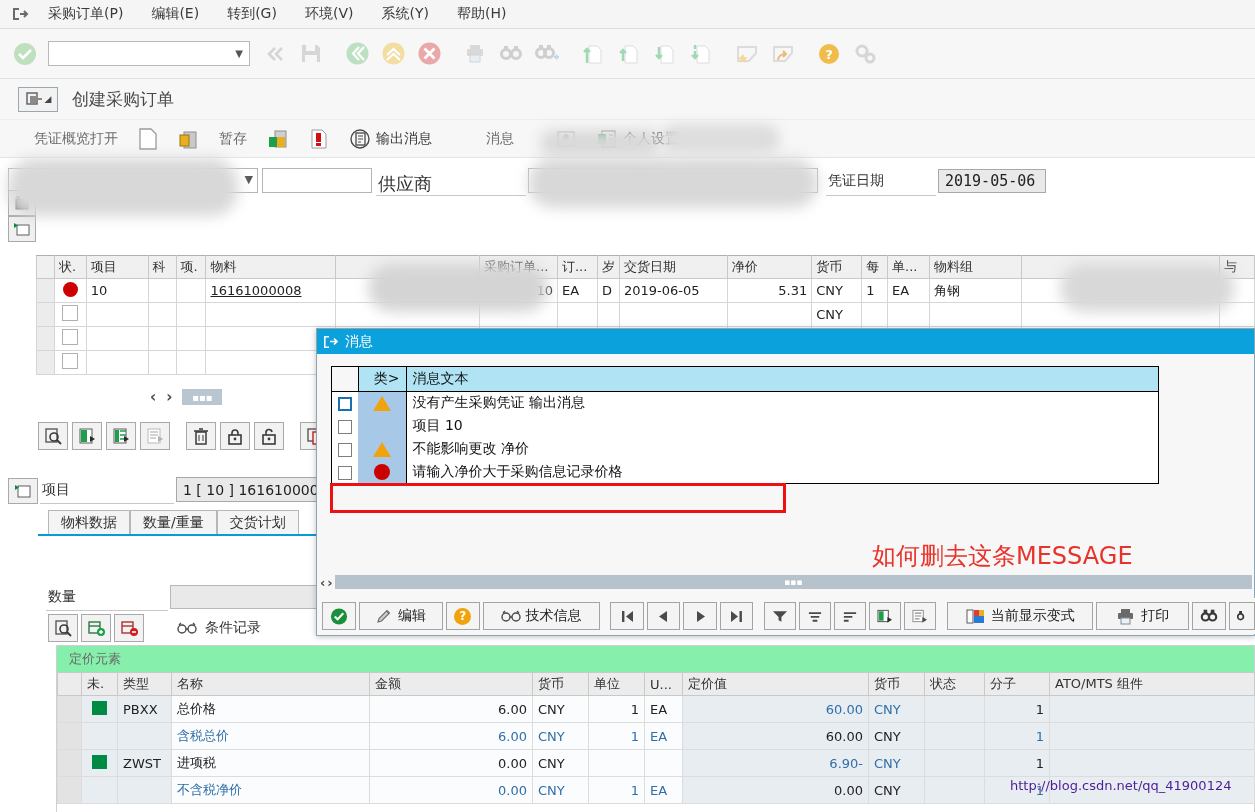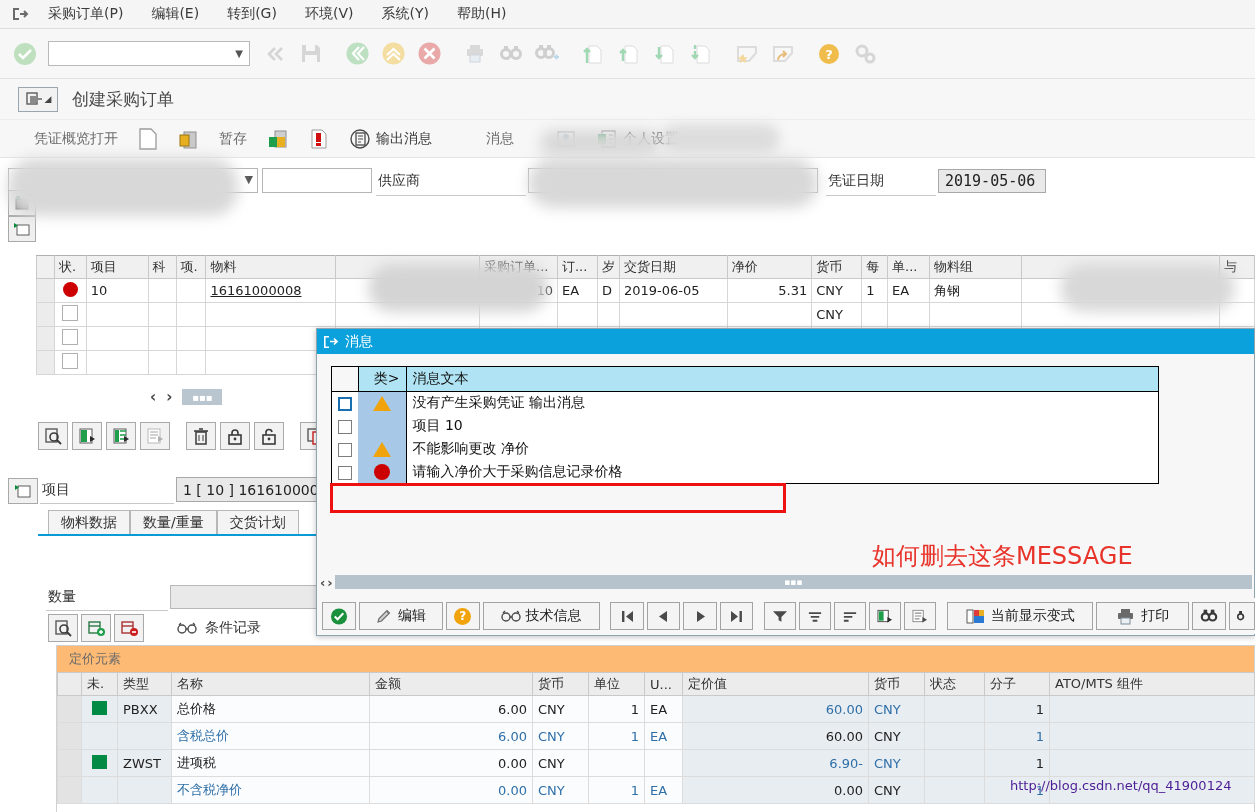--- a/index.html
+++ b/index.html
@@ -52,21 +52,21 @@
   .apptoolbar {
     position:absolute; left:0; top:120px; width:1255px; height:38px;
     background:#f7f7f7; display:flex; align-items:center; padding-left:26px; gap:4px;
     border-bottom:1px solid #e4e4e4;
   }
   .atitem { display:flex; align-items:center; gap:5px; padding:2px 8px; font-size:14px; color:#6c6c6c; white-space:nowrap;}
   .atitem.dark { color:#3a3a3a; }
   .hf-sel { position:absolute; left:8px; top:168px; width:250px; height:25px; background:#fff; border:1px solid #b5b5b5; }
   .hf-sel .arw { position:absolute; right:4px; top:4px; color:#555; font-size:11px; }
   .hf-in2 { position:absolute; left:262px; top:168px; width:110px; height:25px; background:#fff; border:1px solid #b5b5b5; }
-  .hf-lbl-supplier { position:absolute; left:378px; top:172px; font-size:14px; color:#333; }
+  .hf-lbl-supplier { position:absolute; left:378px; top:172px; font-size:18px; color:#333; }
   .hf-underline1 { position:absolute; left:376px; top:195px; width:150px; height:1px; background:#c8c8c8; }
   .hf-in3 { position:absolute; left:528px; top:168px; width:290px; height:25px; background:#fff; border:1px solid #b5b5b5; }
   .hf-lbl-date { position:absolute; left:828px; top:172px; font-size:14px; color:#333; }
   .hf-underline2 { position:absolute; left:826px; top:195px; width:110px; height:1px; background:#c8c8c8; }
   .hf-date { position:absolute; left:938px; top:169px; width:108px; height:24px; background:#e9e9e9; border:1px solid #a8a8a8;
              display:flex; align-items:center; padding-left:6px; font-size:15px; color:#222; font-family:"DejaVu Sans Mono", monospace;}
 
   
   .leftrail { position:absolute; left:8px; top:190px; width:28px; }
   .railbtn { width:28px; height:26px; border:1px solid #a9a9a9; background:#f0f0f0;
@@ -118,21 +118,21 @@
   .qty-under { position:absolute; left:46px; top:610px; width:122px; height:1px; background:#c8c8c8; }
   .qty-field { position:absolute; left:170px; top:585px; width:170px; height:24px; background:#e9e9e9; border:1px solid #b8b8b8; }
 
   
   .condtoolbar { position:absolute; left:48px; top:614px; display:flex; align-items:center; gap:3px; }
   .condlabel { display:flex; align-items:center; gap:8px; padding-left:30px; font-size:14px; color:#333; }
 
   
   .condwrap { position:absolute; left:56px; top:645px; width:1199px; height:167px; background:#fff;
               border:1px solid #d0d0d0; border-bottom:none; }
-  .condtitle { font-size:13px; color:#6b6b6b; padding:4px 8px 4px 12px; background:#fdba74; }
+  .condtitle { font-size:13px; color:#6b6b6b; padding:4px 8px 4px 12px; background:#86efac; }
   table.cond { border-collapse:collapse; font-size:13px; table-layout:fixed; width:1197px; }
   table.cond th { background:#ececec; border:1px solid #c9c9c9; font-weight:normal; color:#333; text-align:left;
                   padding:2px 5px; height:23px; white-space:nowrap; overflow:hidden;}
   table.cond td { border:1px solid #dcdcdc; padding:1px 5px; height:27px; white-space:nowrap; overflow:hidden;
                   background:#e8edf2; color:#222;}
   table.cond td.num { text-align:right; }
   table.cond td.blue { color:#2f6fa8; }
   table.cond td.stub { background:#e3e3e3; }
   table.cond td.white { background:#fbfcfd; }
   .sq-green { width:15px; height:14px; background:#008a44; display:inline-block; }

